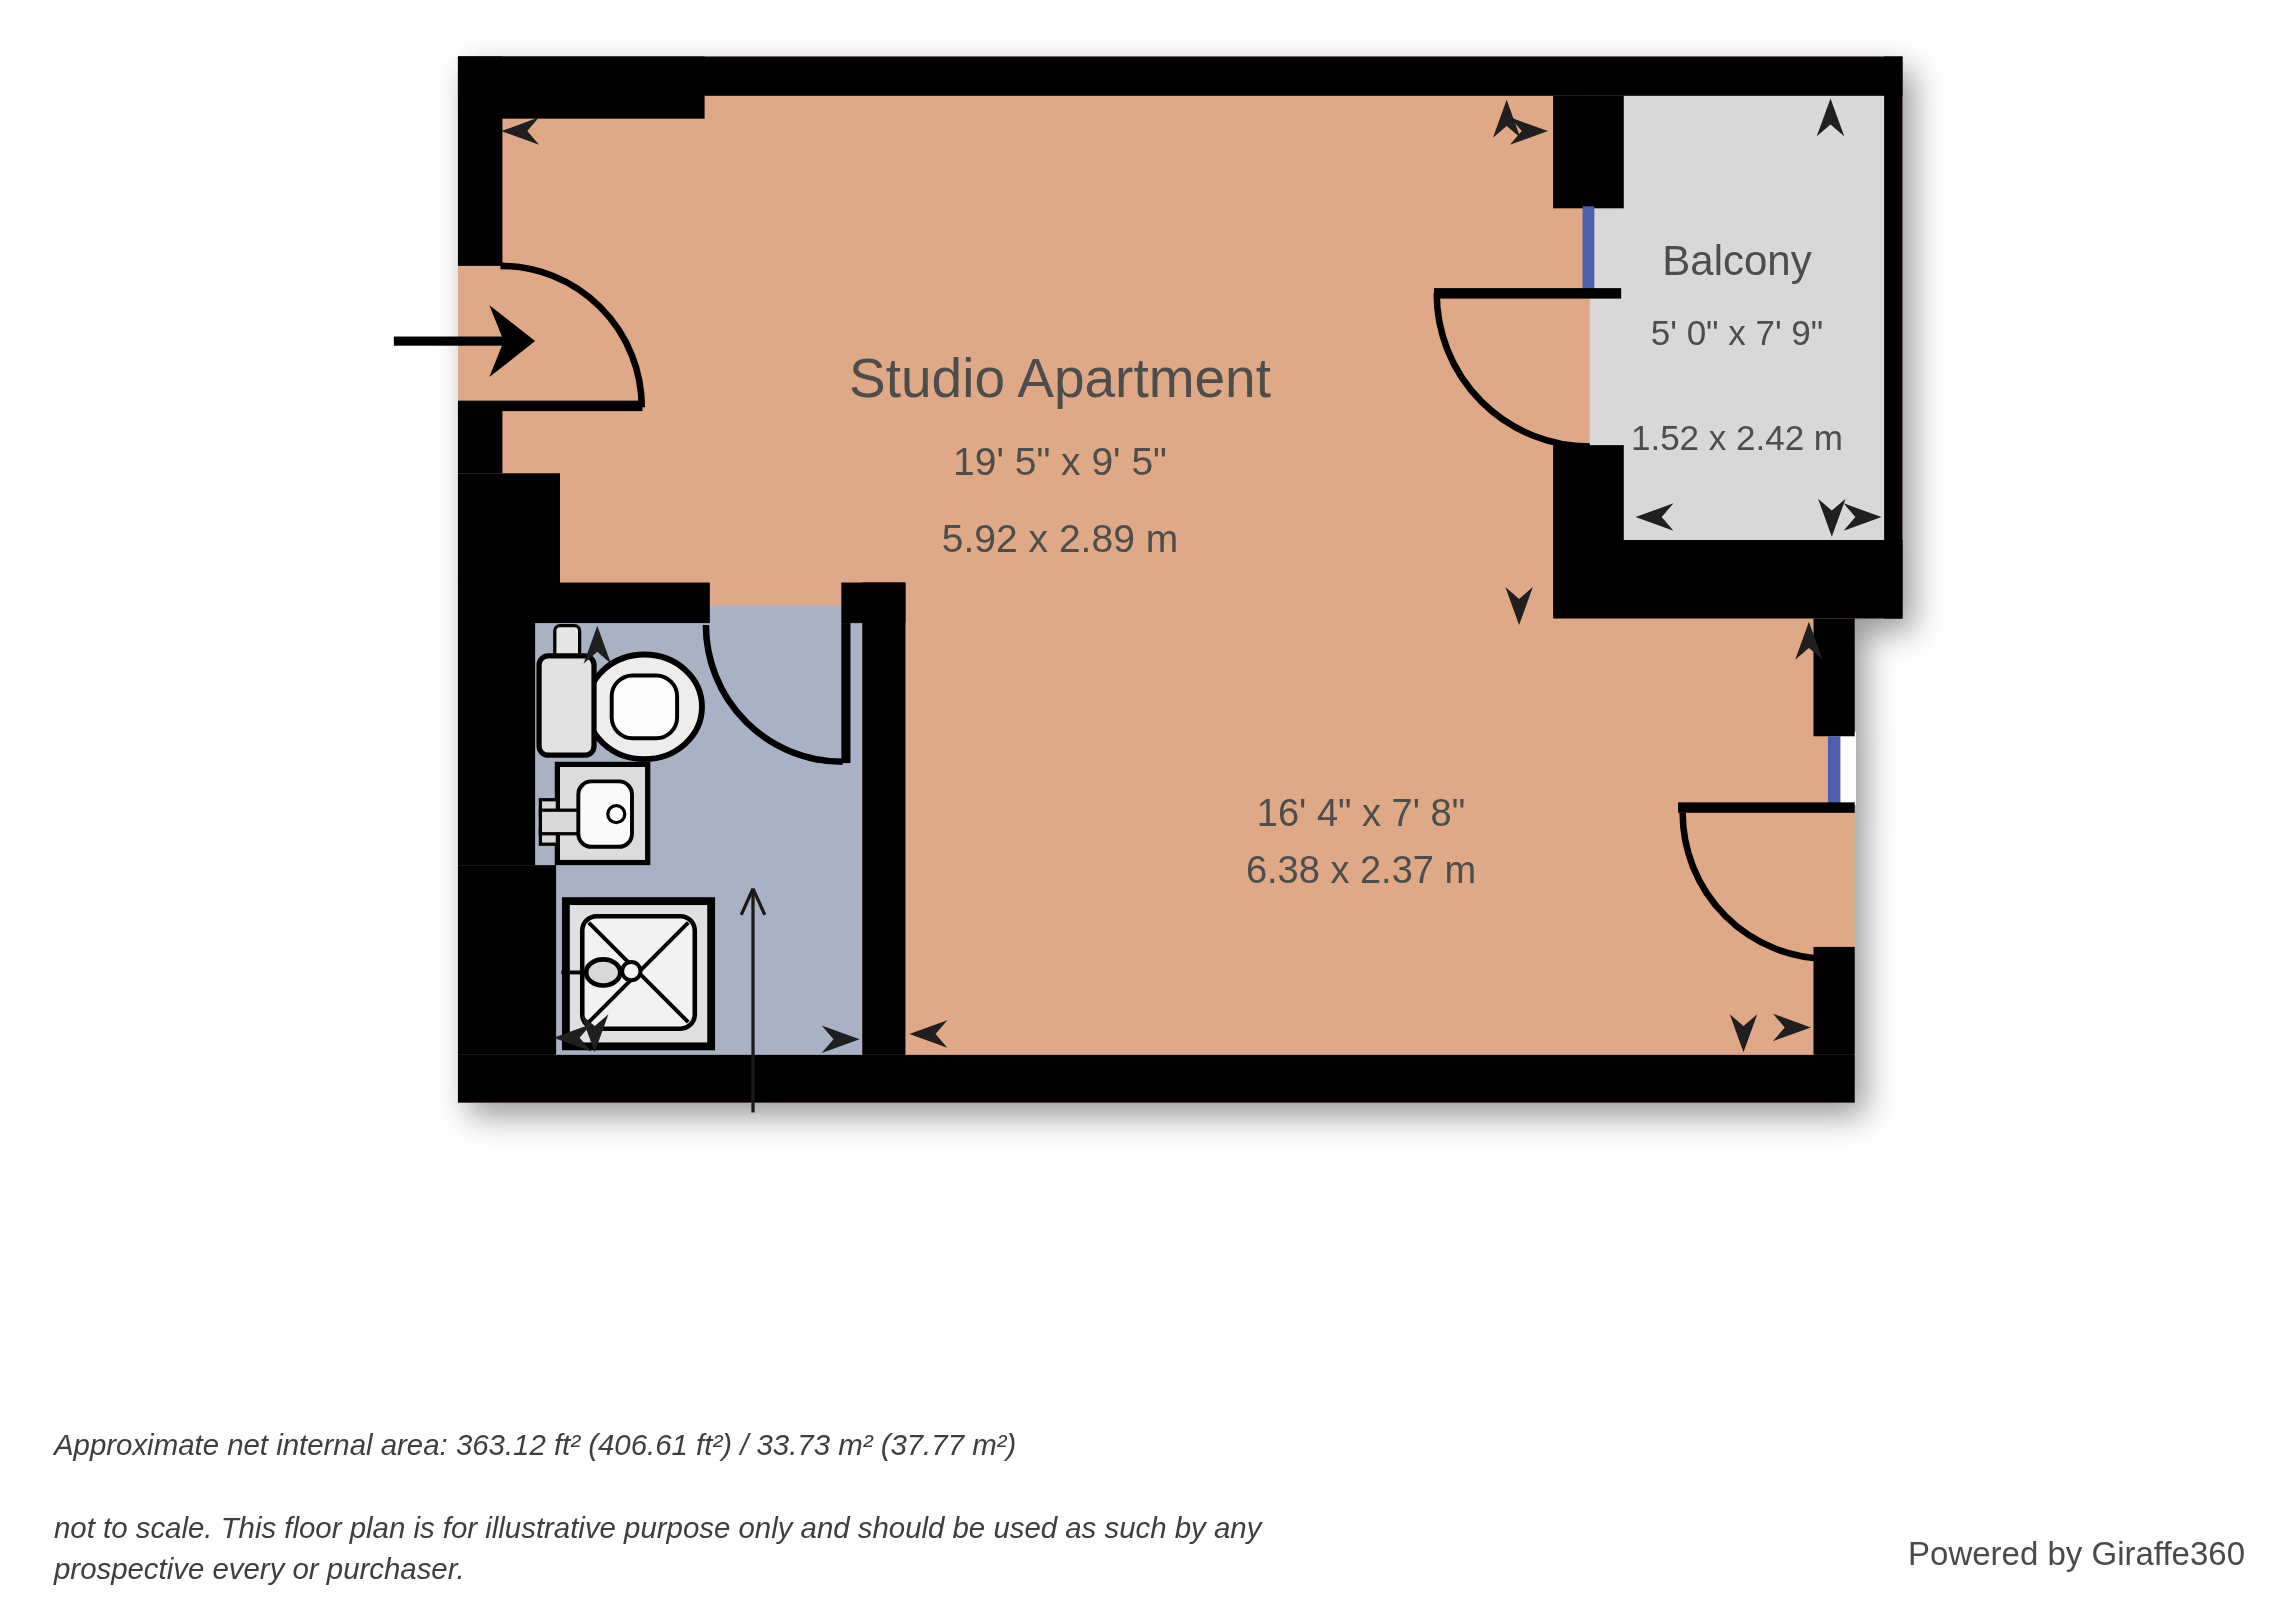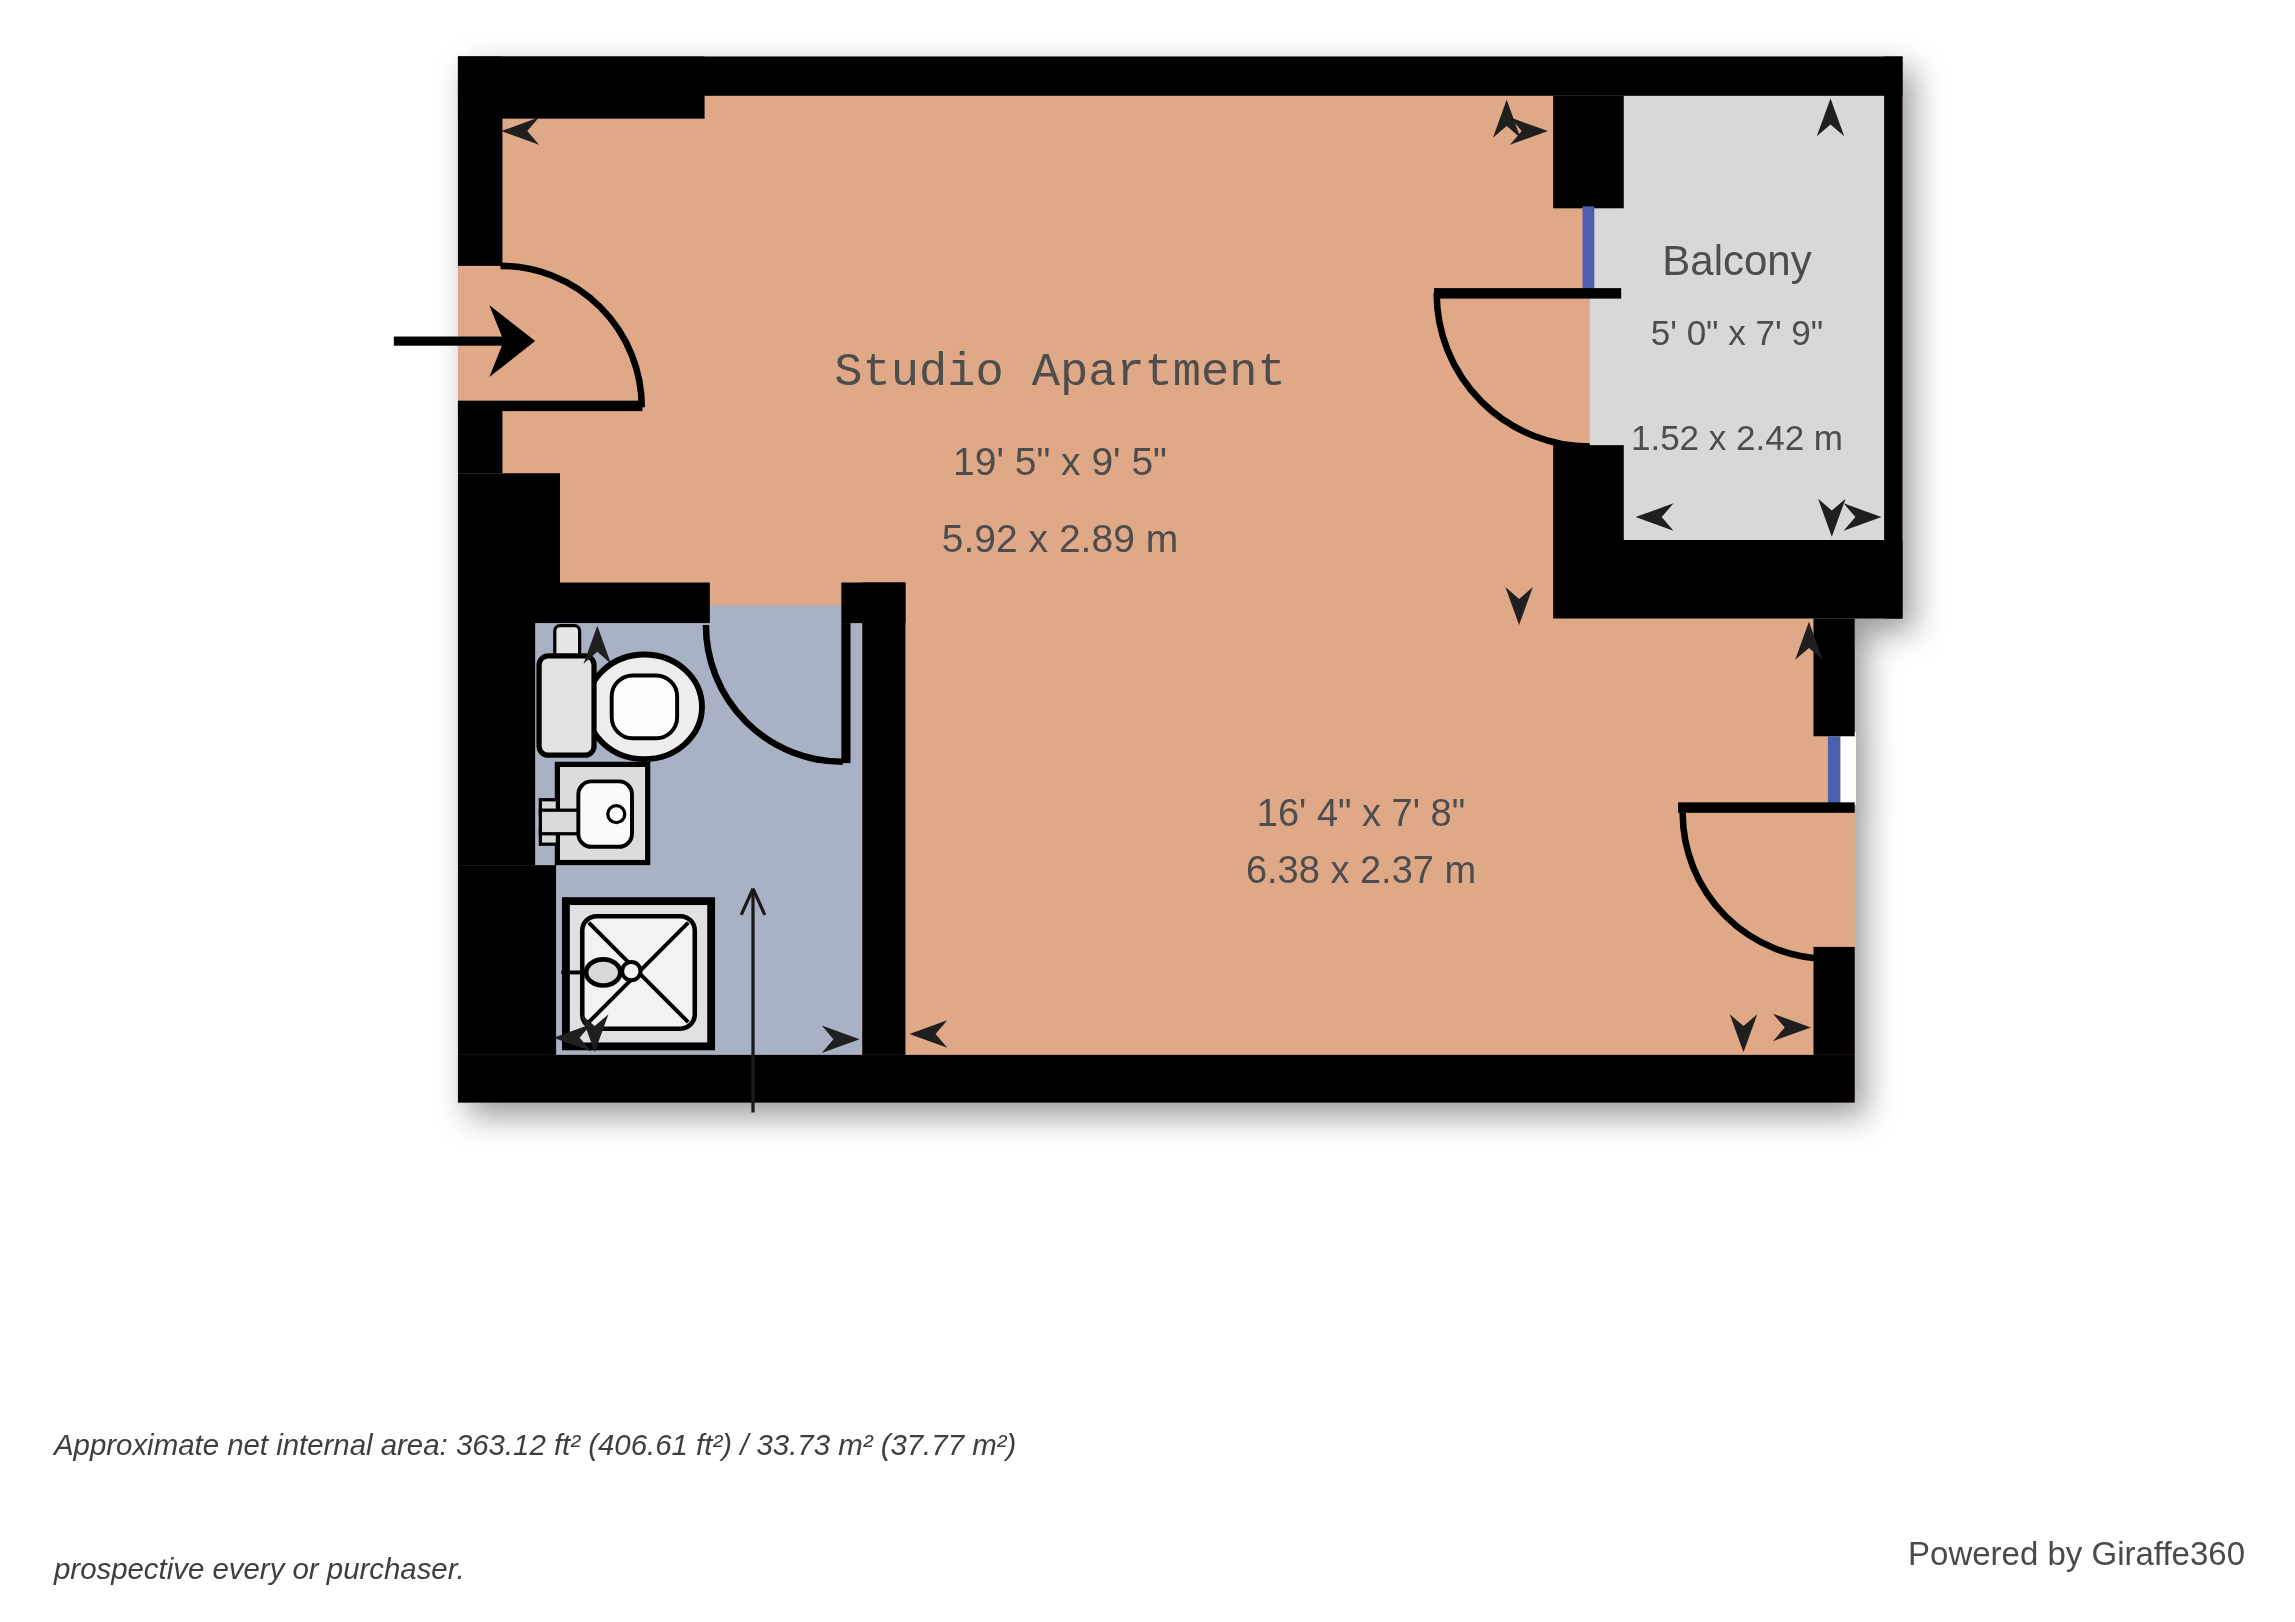--- a/index.html
+++ b/index.html
@@ -8,21 +8,21 @@
   #stage{position:absolute;left:0;top:0;width:2295px;height:1623px;}
   svg{position:absolute;left:0;top:0;}
   .plan-shadow{filter:drop-shadow(16px 20px 24px rgba(0,0,0,0.40));}
   .wall{fill:#000;}
   .arc{fill:none;stroke:#000;stroke-width:10;}
   .leaf{fill:#000;}
   .arrow{fill:#1f1f1f;}
   .fixline{stroke:#000;fill:none;}
   .lbl{position:absolute;transform:translateX(-50%);white-space:nowrap;
        color:#4d4d4d;text-align:center;}
-  .room-title{font-size:47px;font-family:Liberation Mono, monospace;}
+  .room-title{font-size:55px;}
   .room-dims{font-size:39px;}
   .balcony-title{font-size:42px;}
   .balcony-dims{font-size:35px;}
   .zone-dims{font-size:38px;}
   .bath-box{position:absolute;left:613px;top:1112px;width:283px;height:181px;
        background:#a9b3c5;border:3.3px solid #000;box-sizing:border-box;
        box-shadow:9.2px 10.5px 14.4px rgba(0,0,0,0.45);}
   .bath-title{font-size:38px;}
   .bath-dims{font-size:32px;}
   .footer-line{position:absolute;left:54px;color:#3e3e3e;font-size:29.4px;white-space:nowrap;font-style:italic;}
@@ -146,18 +146,19 @@
 
 <div class="lbl zone-dims" style="left:1361px;top:792px;">16' 4" x 7' 8"</div>
 <div class="lbl zone-dims" style="left:1361px;top:849px;">6.38 x 2.37 m</div>
 
 <div class="lbl balcony-title" style="left:1737px;top:237px;">Balcony</div>
 <div class="lbl balcony-dims" style="left:1737px;top:313px;">5' 0" x 7' 9"</div>
 <div class="lbl balcony-dims" style="left:1737px;top:370px;margin-top:48px;">1.52 x 2.42 m</div>
 
 
 <div class="footer-line" style="top:1428px;">Approximate net internal area: 363.12 ft² (406.61 ft²) / 33.73 m² (37.77 m²)</div>
+<div class="footer-line" style="top:1511px;">not to scale. This floor plan is for illustrative purpose only and should be used as such by any</div>
 <div class="footer-line" style="top:1552px;">prospective every or purchaser.</div>
 
 <div class="powered">Powered by Giraffe360</div>
 
 </div>
 
 
 </body></html>

